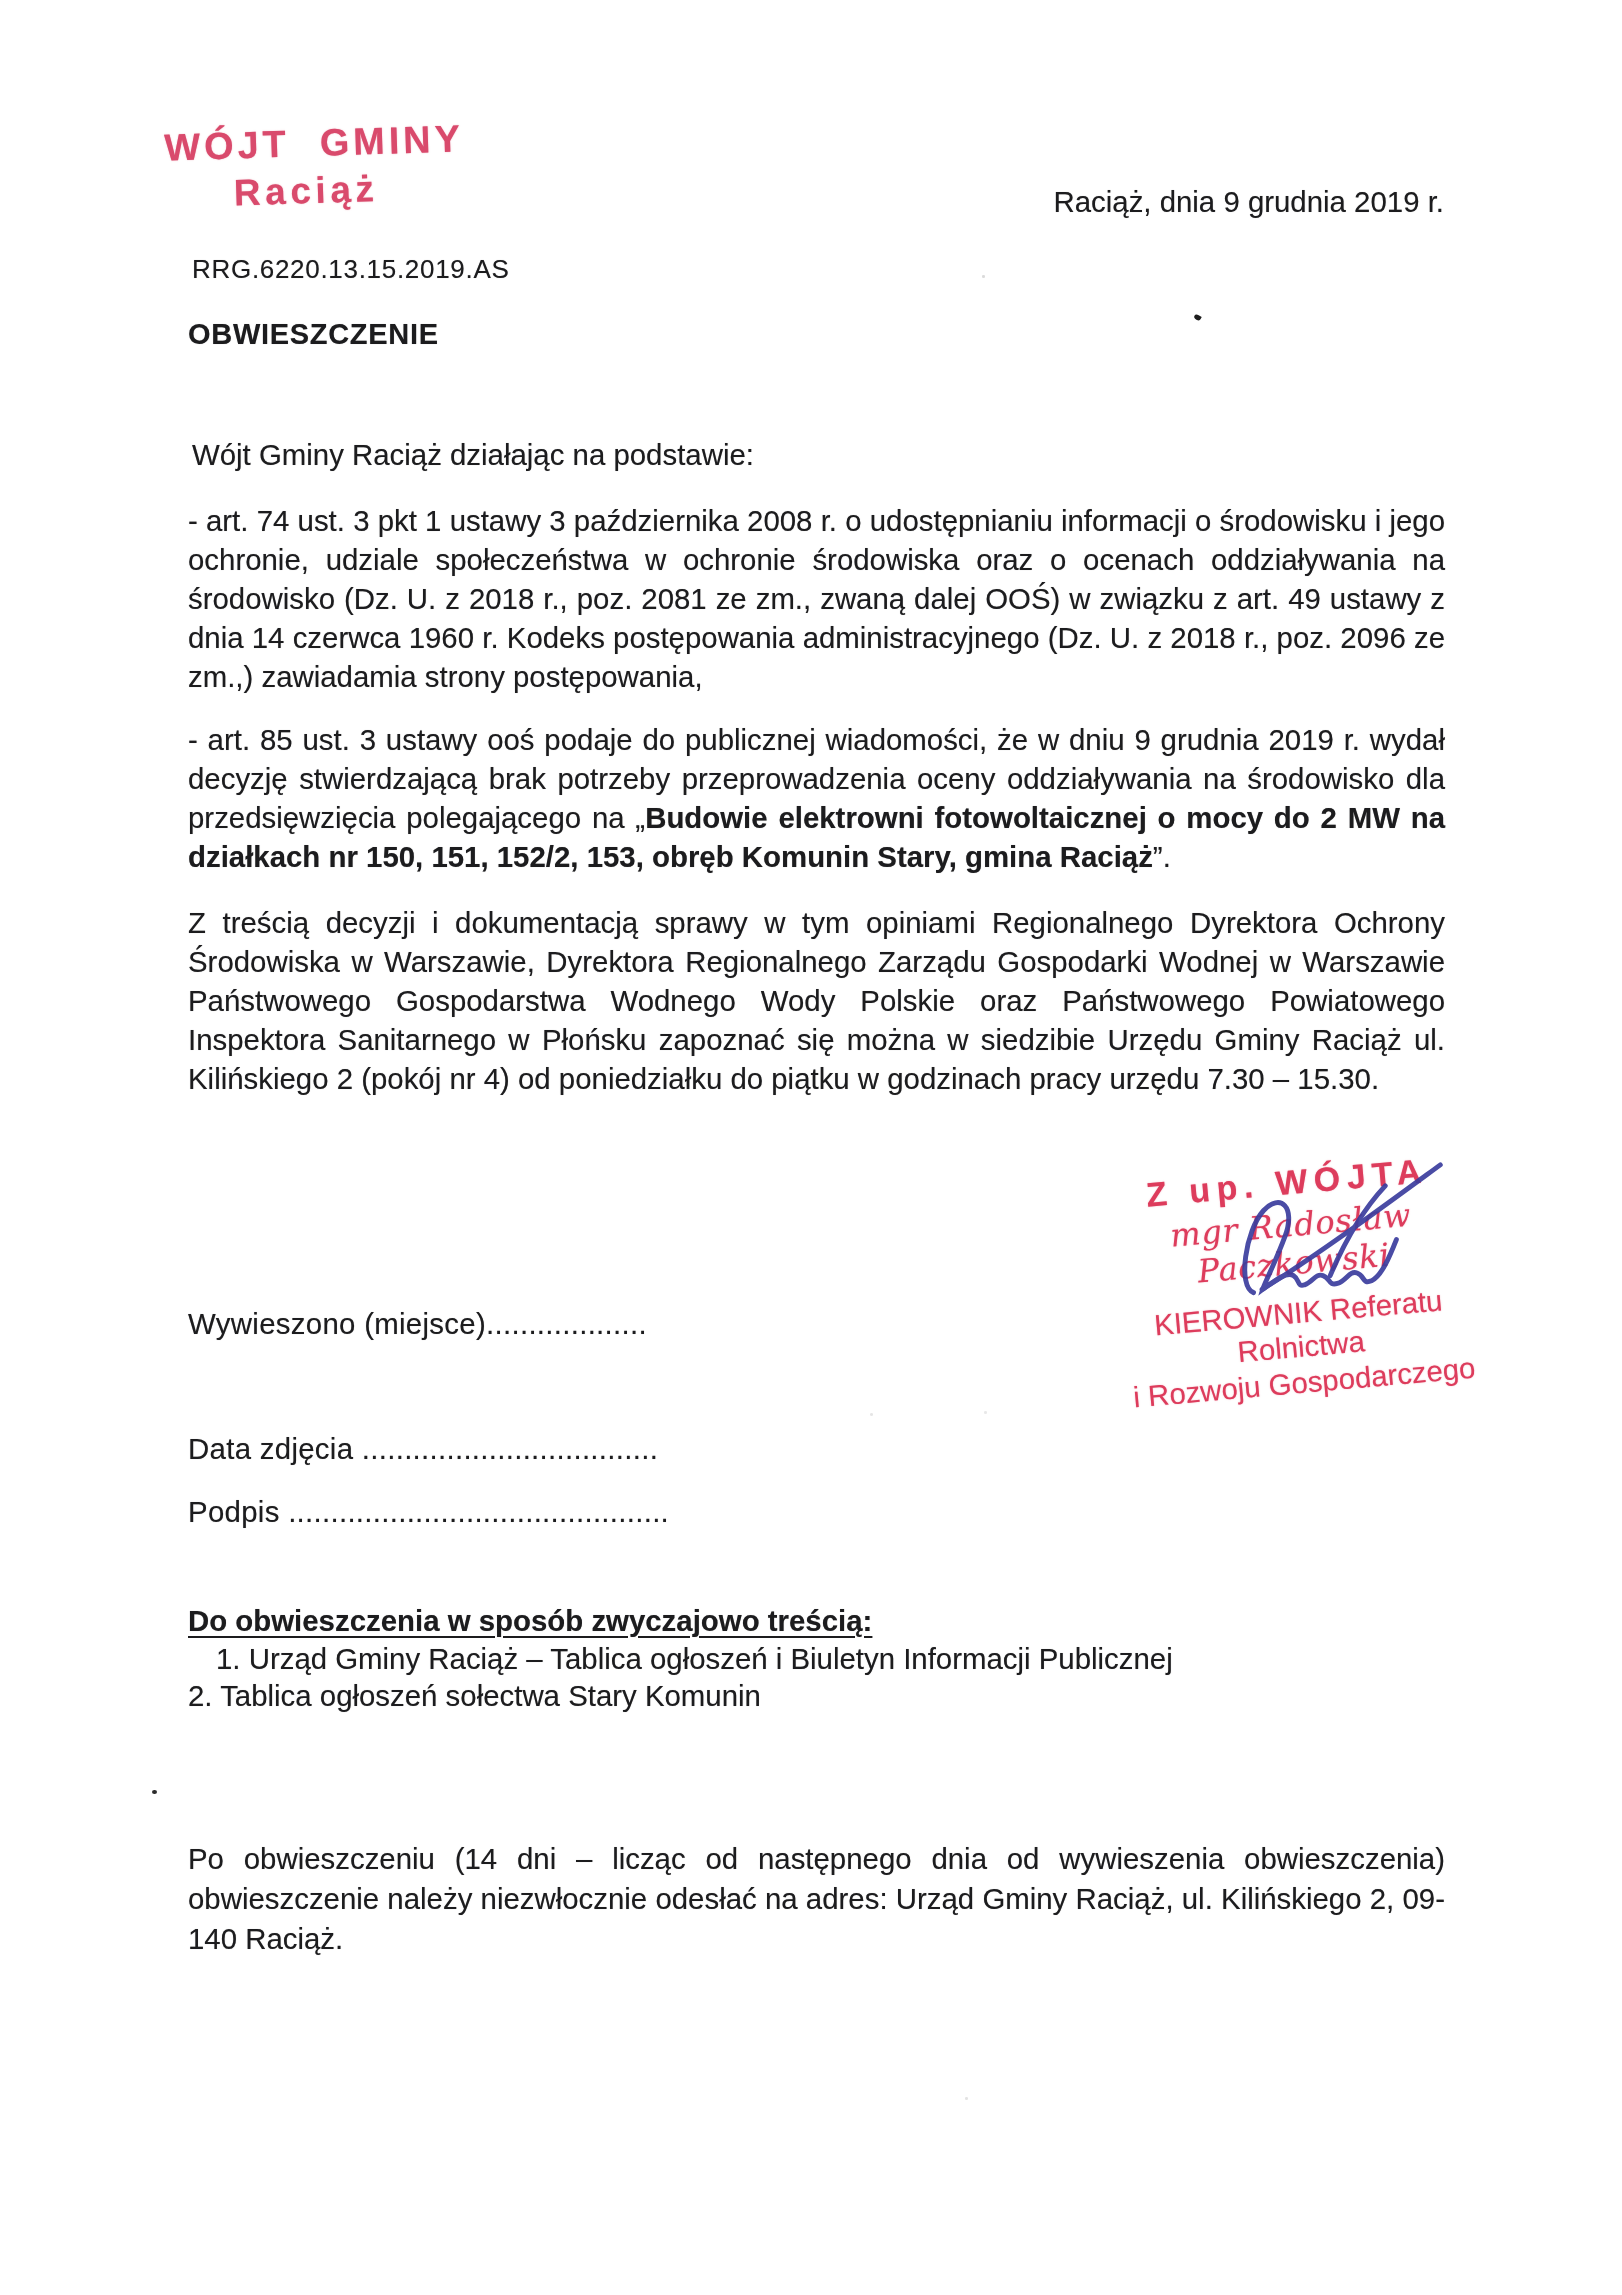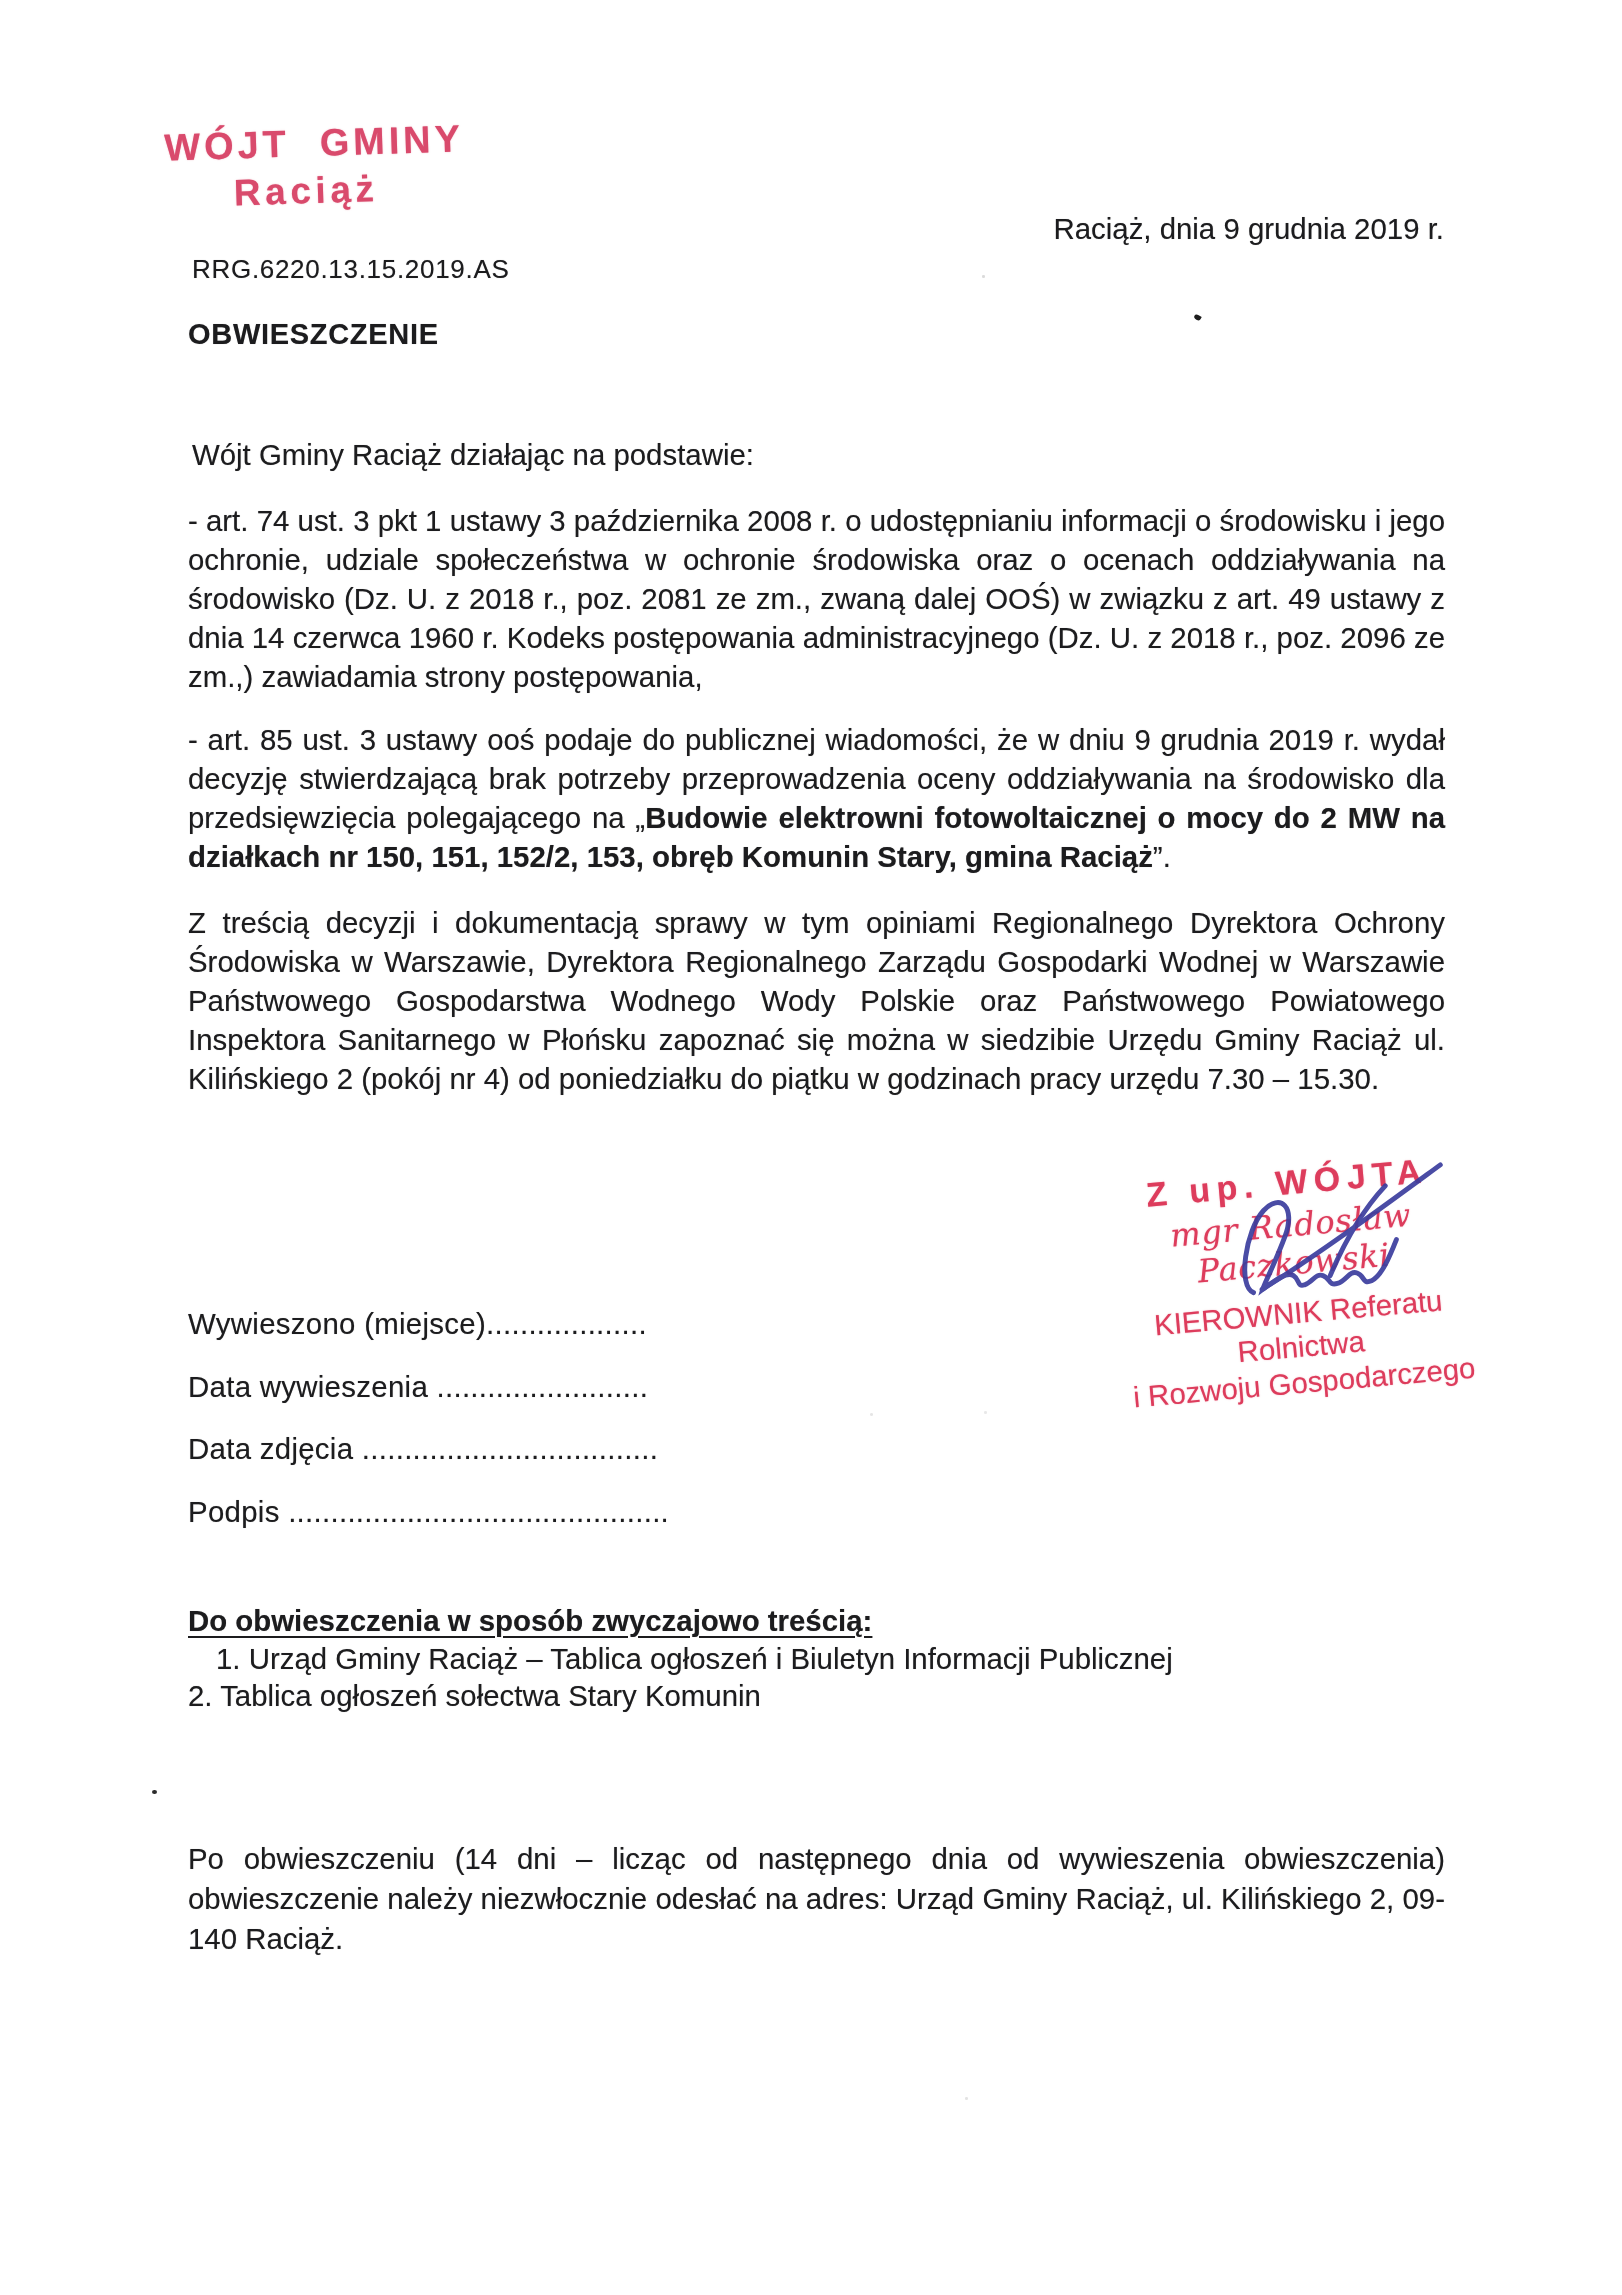--- a/index.html
+++ b/index.html
@@ -40,21 +40,21 @@
     font-weight: bold;
     letter-spacing: 4.6px;
     margin-top: 5.2px;
     margin-left: 68px;
   }
 
   
   .date-line {
     position: absolute;
     left: 188px;
-    top: 212px;
+    top: 185px;
     width: 1256px;
     text-align: right;
     font-size: 29.4px;
   }
   .ref-number {
     position: absolute;
     left: 192px;
     top: 254px;
     font-size: 26px;
     letter-spacing: 0.7px;
@@ -215,21 +215,20 @@
 
   <svg class="signature-svg" viewBox="0 0 360 235" xmlns="http://www.w3.org/2000/svg">
     <g fill="none" stroke="#3b3d9e" stroke-width="7.5" stroke-linecap="round" opacity="0.92">
       <path d="M 58,202 C 140,152 248,72 330,12"></path>
       <path d="M 45,207 C 20,197 33,112 60,82 C 86,54 110,76 93,121 C 79,159 62,192 59,202 C 81,186 96,175 106,181 C 116,187 111,199 123,195 C 136,191 139,177 151,181 C 163,185 159,197 173,193 C 187,189 191,173 203,177 C 215,181 211,195 225,189 C 241,181 253,151 263,126"></path>
       <path d="M 162,181 C 187,122 216,76 246,44"></path>
     </g>
   </svg>
 
   <div class="fill-line fill-0 txt">Wywieszono (miejsce)...................</div>
-  <div class="fill-line fill-1 txt">Data wywieszenia .........................</div>
   <div class="fill-line fill-2 txt">Data zdjęcia ...................................</div>
   <div class="fill-line fill-3 txt">Podpis .............................................</div>
 
   <div class="posting-heading txt">Do obwieszczenia w sposób zwyczajowo treścią:</div>
   <div class="posting-item item-0 txt">1. Urząd Gminy Raciąż – Tablica ogłoszeń i Biuletyn Informacji Publicznej</div>
   <div class="posting-item item-1 txt">2. Tablica ogłoszeń sołectwa Stary Komunin</div>
 
   <div class="return-note txt">Po obwieszczeniu (14 dni – licząc od następnego dnia od wywieszenia obwieszczenia) obwieszczenie należy niezwłocznie odesłać na adres: Urząd Gminy Raciąż, ul. Kilińskiego 2, 09-140 Raciąż.</div>
 
   <div class="speck speck-a"></div>

